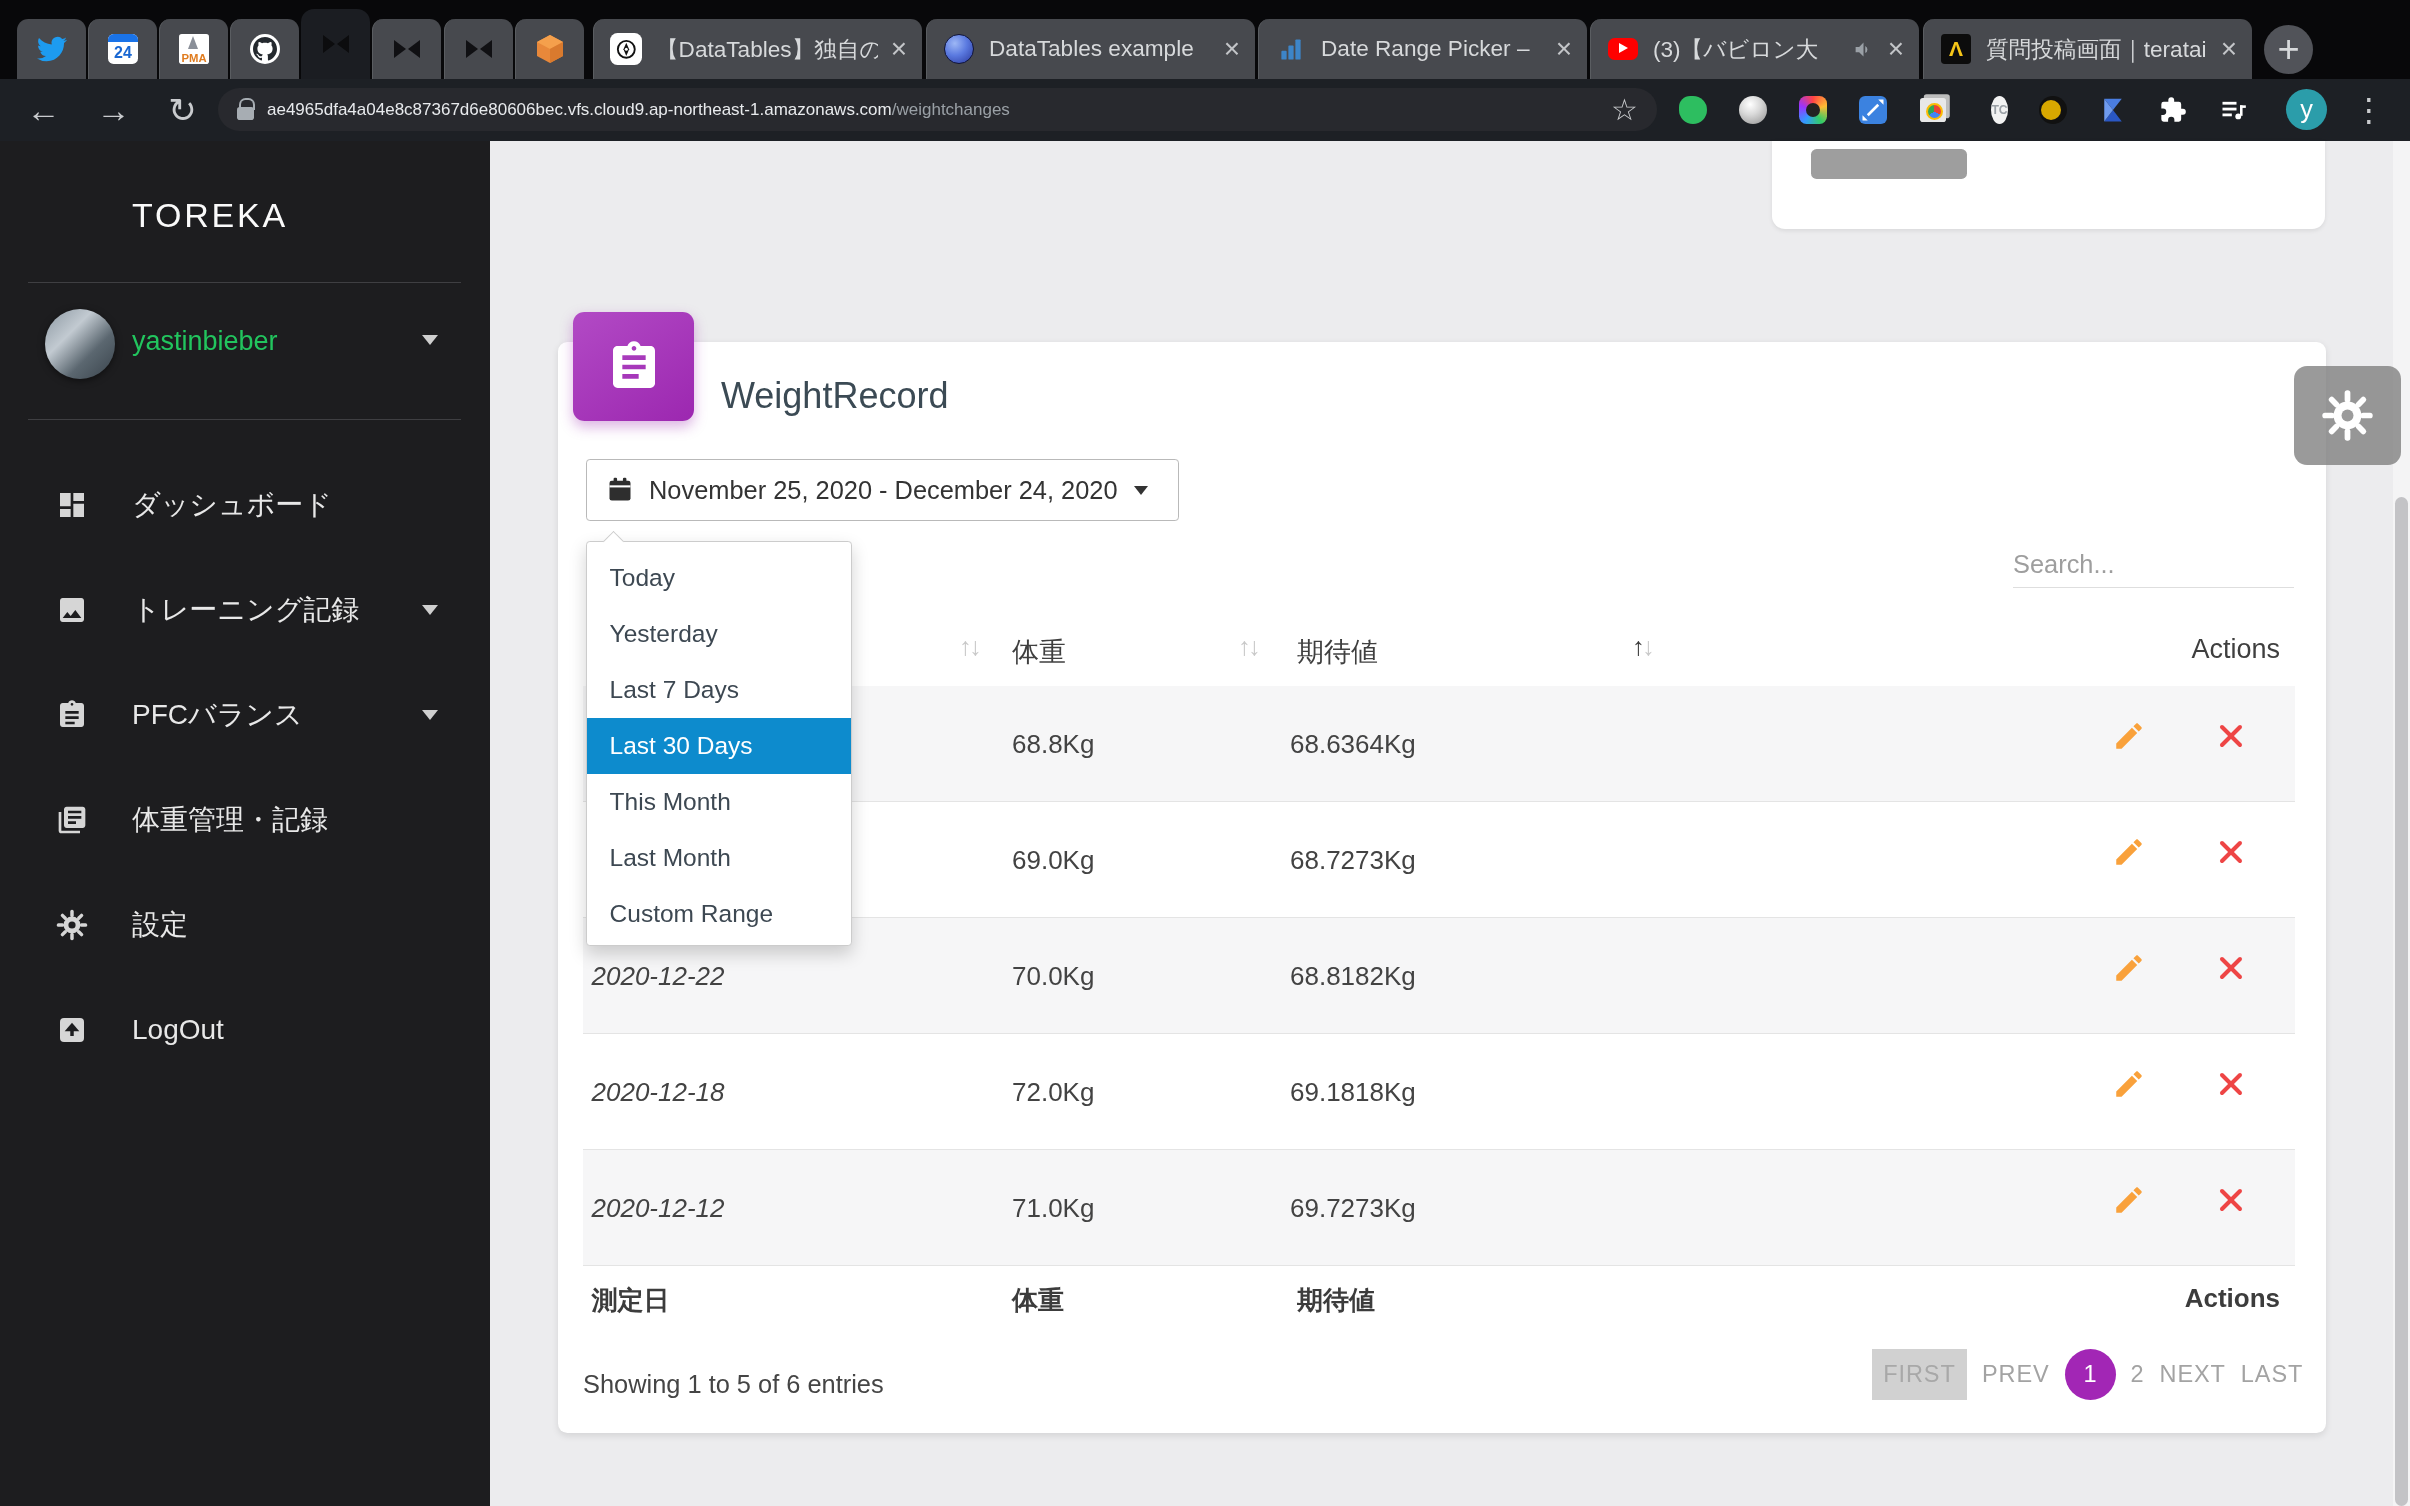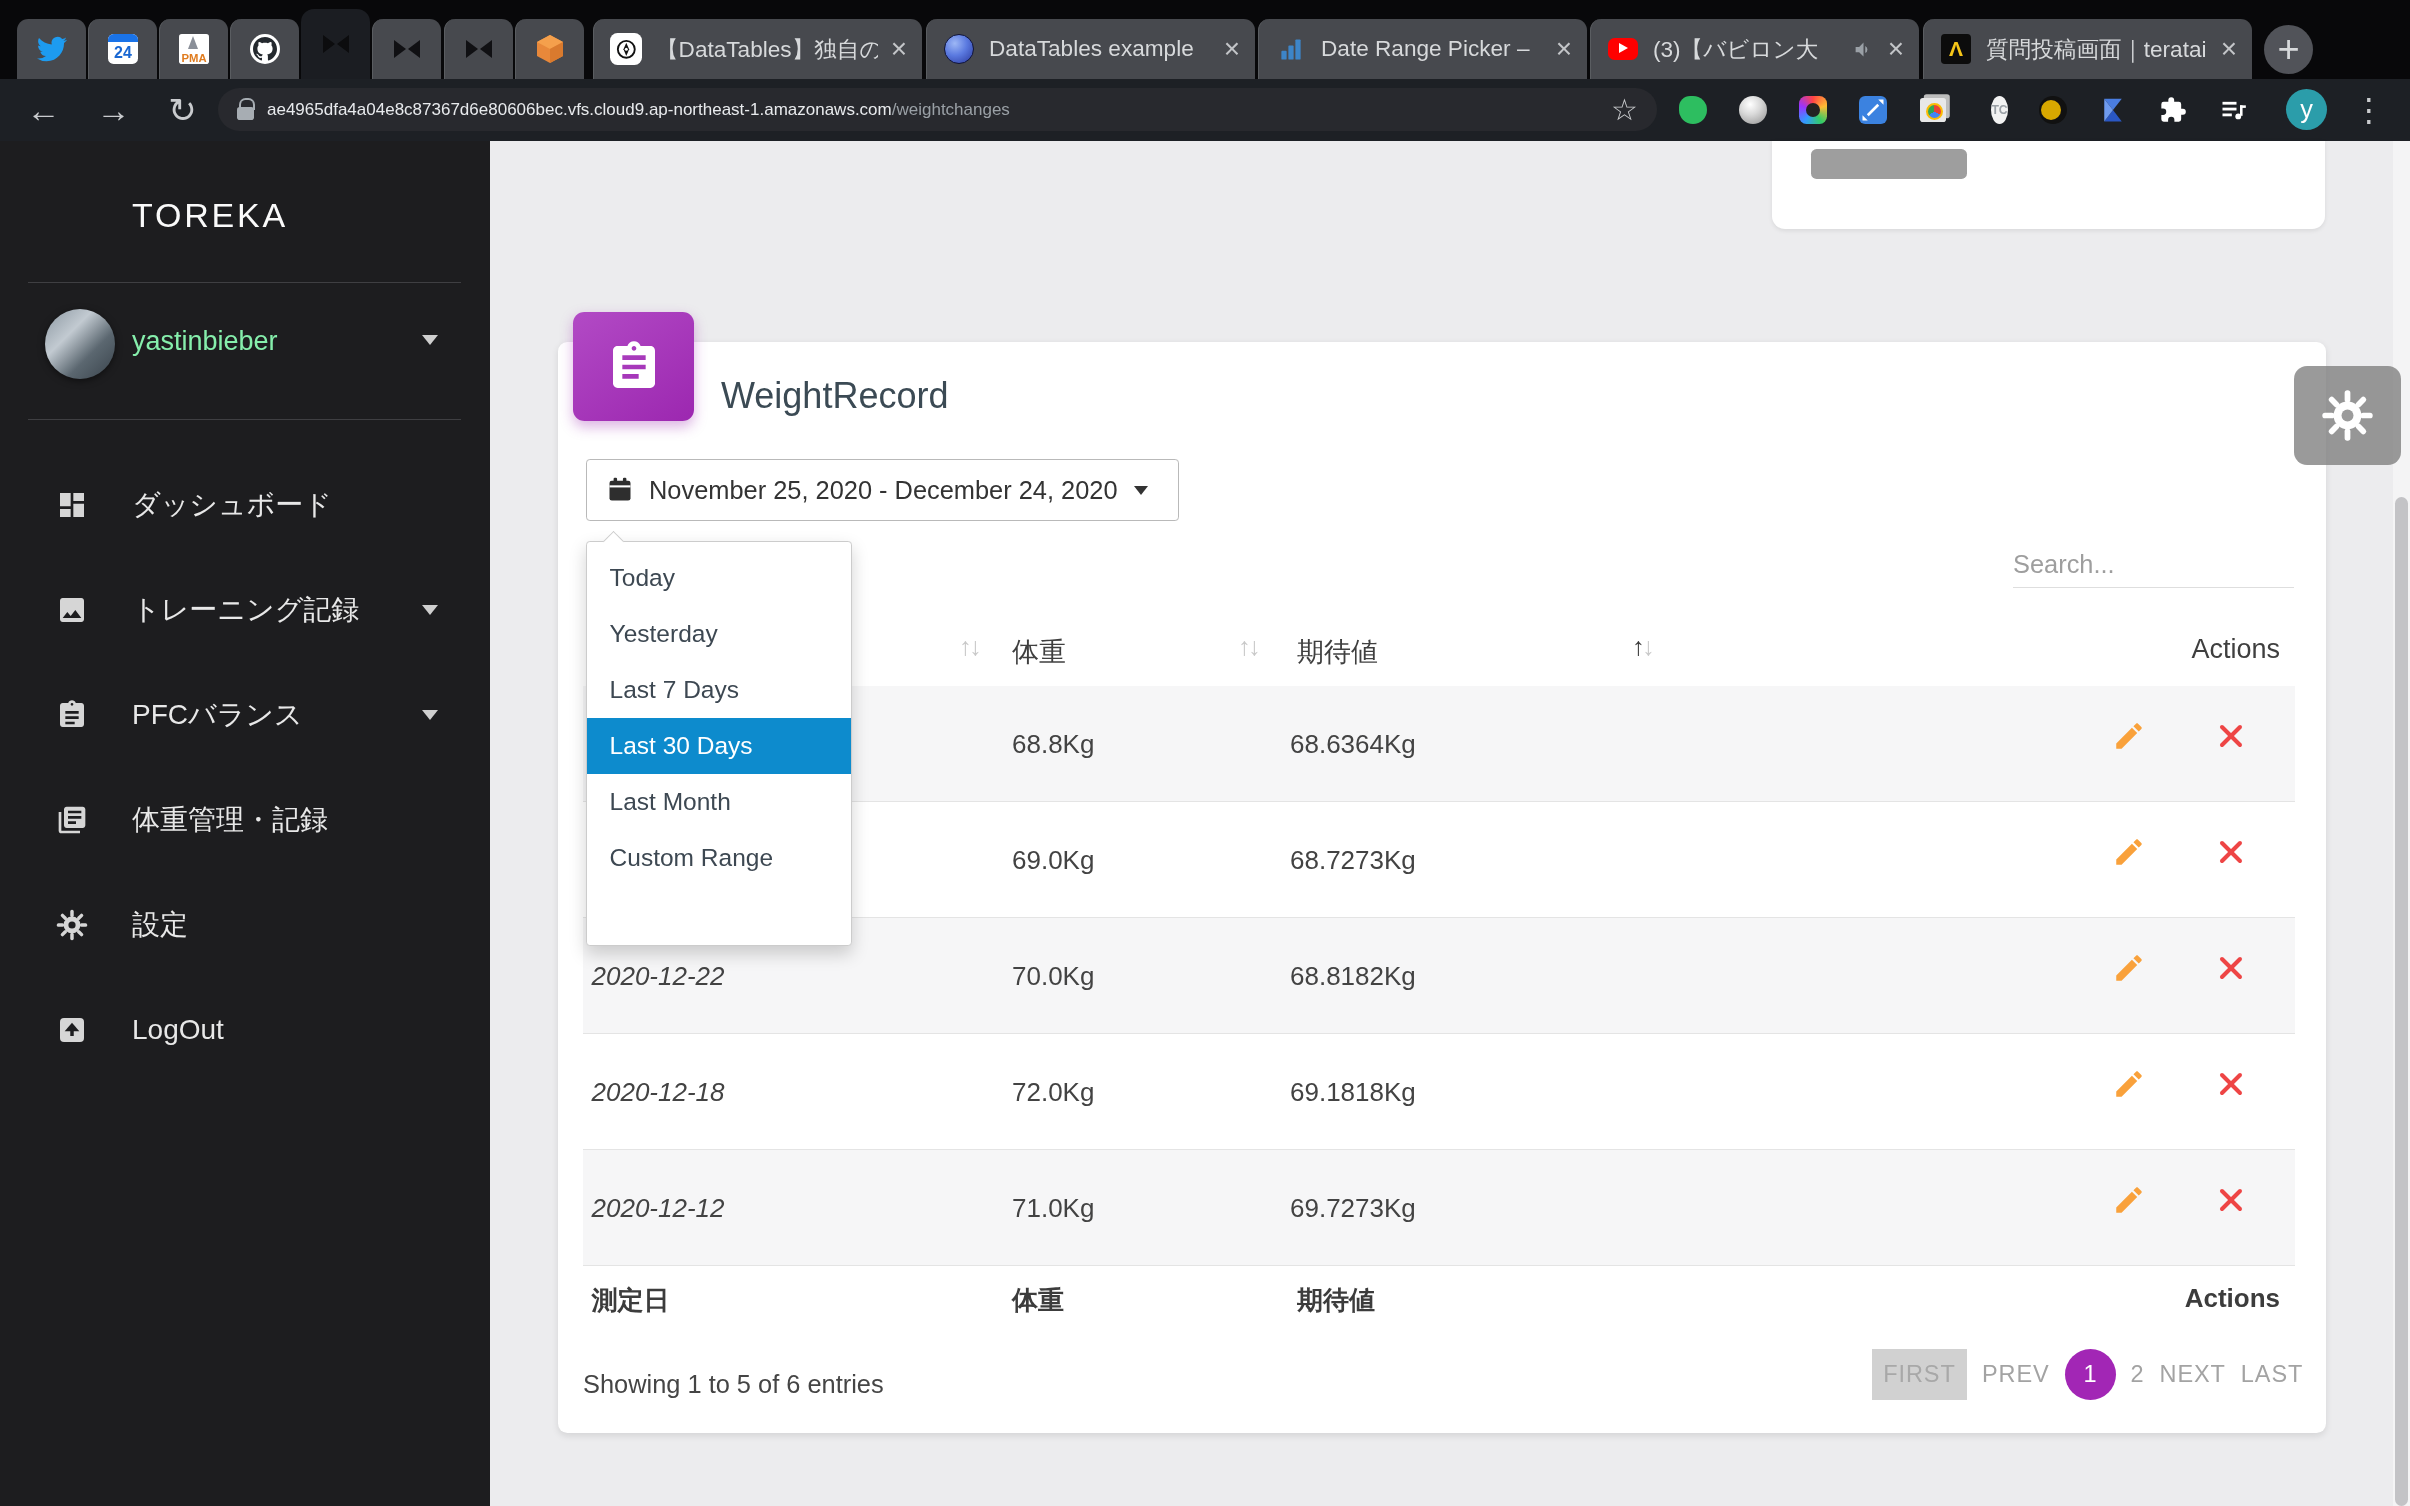--- a/index.html
+++ b/index.html
@@ -66,21 +66,21 @@
   .ext-win{width:26px;height:24.5px;background:#e8e8e8;border-radius:2.8px;position:relative;box-shadow:3.8px -3.8px 0 0 #bdbdbd;}
   .ext-win:after{content:"";position:absolute;left:5.6px;top:5.6px;width:13px;height:13px;border-radius:50%;
     background:conic-gradient(#ea4335 0 33%,#4285f4 0 66%,#34a853 0 100%);border:2.8px solid #fbbc05;}
 
   
   .sidebar{position:absolute;left:0;top:141px;width:490px;height:1365px;background:#1d1d1f;}
   .brand{position:absolute;left:132px;top:55px;color:#fafafa;font-size:34px;letter-spacing:2.8px;}
   .sdiv{position:absolute;left:28px;width:433px;height:0.9px;background:#3f3f42;}
   .user-avatar{position:absolute;left:45px;top:168px;width:70px;height:70px;border-radius:50%;
     background:linear-gradient(135deg,#8b97a1 0%,#c2cad1 35%,#5b6770 65%,#39434b 100%);box-shadow:0 1.9px 7.5px rgba(0,0,0,.5);cursor:pointer;}
-  .user-name{position:absolute;left:132px;top:185px;color:#86efac;font-size:27px;cursor:pointer;}
+  .user-name{position:absolute;left:132px;top:185px;color:#22c55e;font-size:27px;cursor:pointer;}
   .caret{width:0;height:0;border-left:8.5px solid transparent;border-right:8.5px solid transparent;border-top:10.4px solid #cfcfcf;}
   .user-caret{position:absolute;left:422px;top:194px;}
   .menu{position:absolute;left:0;top:311px;width:490px;}
   .mitem{position:relative;height:105px;display:flex;align-items:center;cursor:pointer;}
   .micon{position:absolute;left:55px;width:34px;height:34px;display:flex;align-items:center;justify-content:center;}
   .mlabel{position:absolute;left:132px;color:#e8e8e8;font-size:28px;white-space:nowrap;}
   .mcaret{position:absolute;left:422px;}
 
   
   .partial-card{position:absolute;left:1772px;top:141px;width:553px;height:88px;background:#fff;
@@ -447,20 +447,21 @@
     <span class="caret"></span>
   </div>
 
   <div class="dropdown">
     <div class="notch"></div>
     <div id="rangeList">
         <div class="range-item">Today</div>
         <div class="range-item">Yesterday</div>
         <div class="range-item">Last 7 Days</div>
         <div class="range-item active">Last 30 Days</div>
+        <div class="range-item">This Month</div>
         <div class="range-item">Last Month</div>
         <div class="range-item">Custom Range</div>
       </div>
   </div>
 
   <div class="searchbox">
     <input type="text" placeholder="Search..." style="">
   </div>
 
   <div class="thead" id="tableHead">

